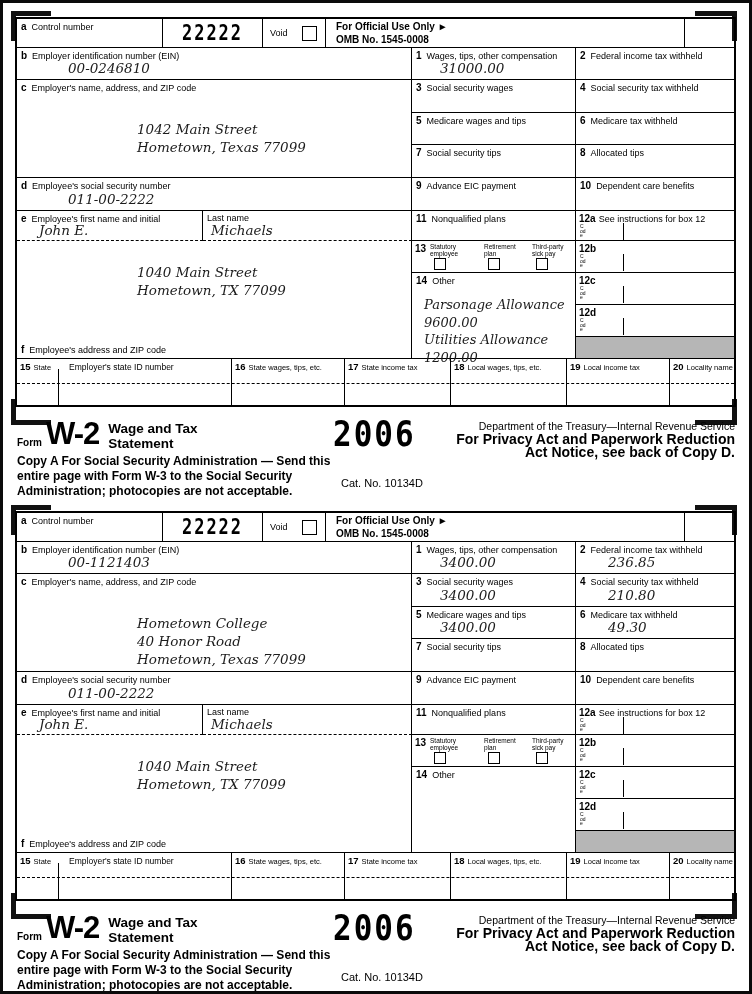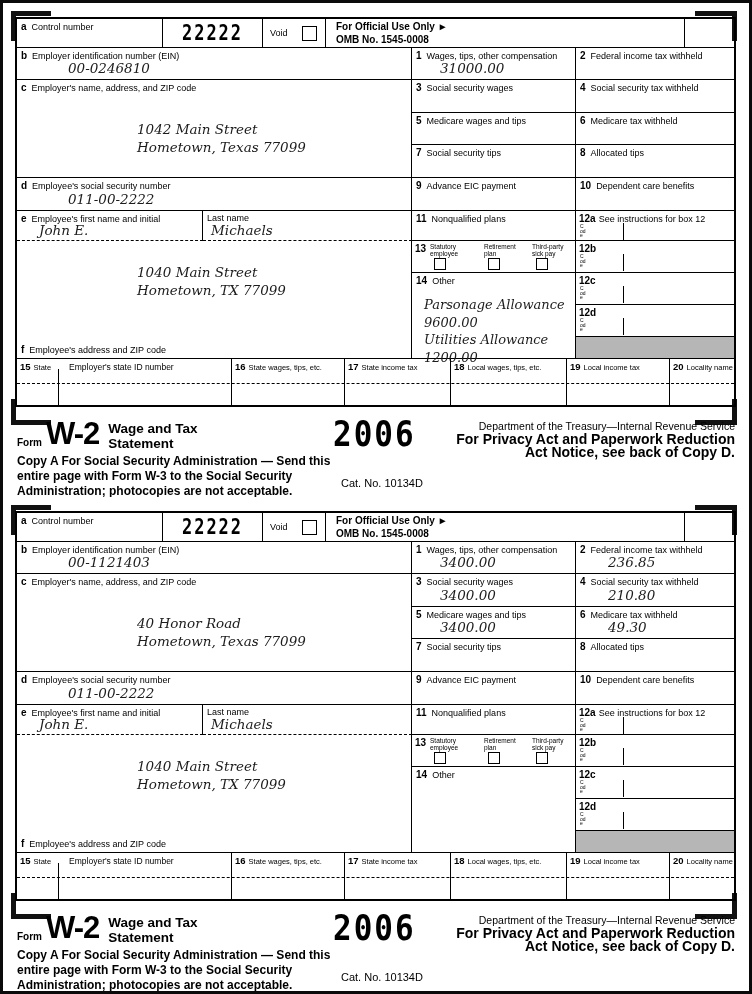--- a/index.html
+++ b/index.html
@@ -272,20 +272,21 @@
       <div class="val fill" style="left:28px">3400.00</div>
     </div>
     <div class="cell bb" style="left:559px;top:29px;width:158px;height:32px">
       <div class="lab"><b class="pfx">2</b><span>Federal income tax withheld</span></div>
       <div class="val fill" style="left:32px">236.85</div>
     </div>
 
     <div class="cell br bb" style="left:0;top:61px;width:395px;height:98px">
       <div class="lab"><b class="pfx">c</b><span>Employer's name, address, and ZIP code</span></div>
       <div class="addrblock fill" style="top:40px">
+        <div>Hometown College</div>
         <div>40 Honor Road</div>
         <div>Hometown, Texas 77099</div>
       </div>
     </div>
     <div class="cell br bb" style="left:395px;top:61px;width:164px;height:33px">
       <div class="lab"><b class="pfx">3</b><span>Social security wages</span></div>
       <div class="val fill" style="left:28px">3400.00</div>
     </div>
     <div class="cell bb" style="left:559px;top:61px;width:158px;height:33px">
       <div class="lab"><b class="pfx">4</b><span>Social security tax withheld</span></div>

